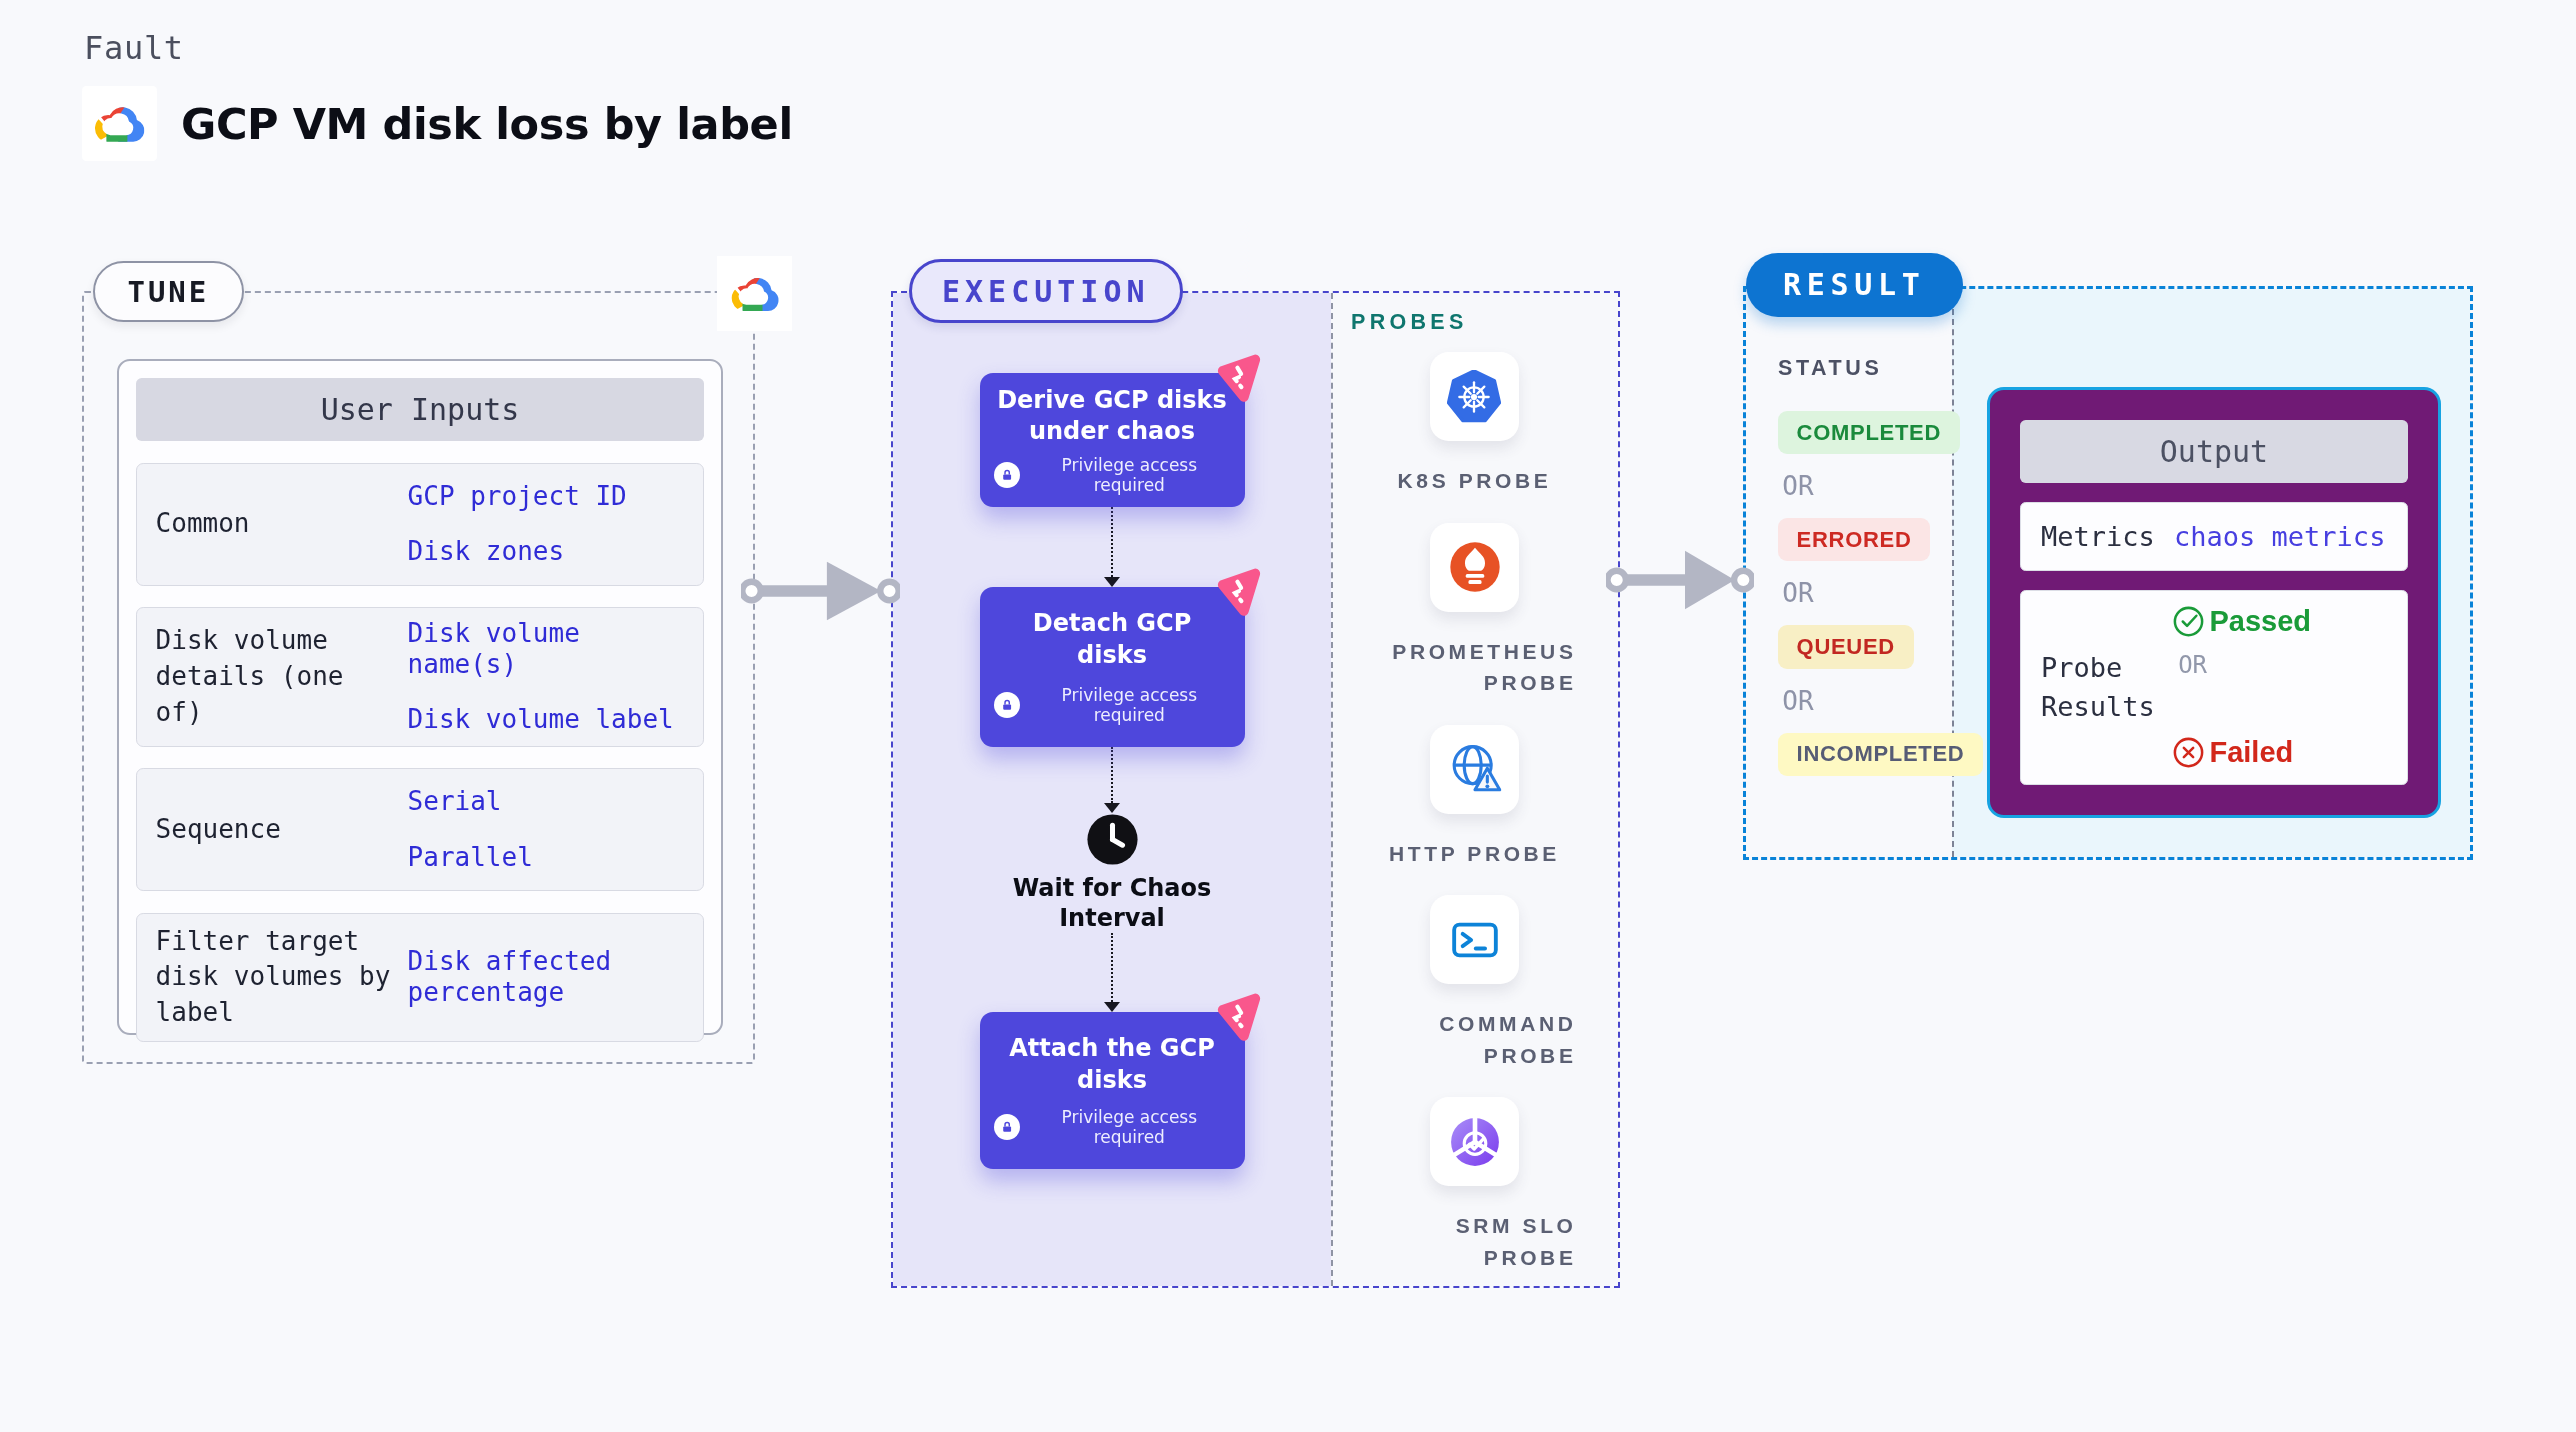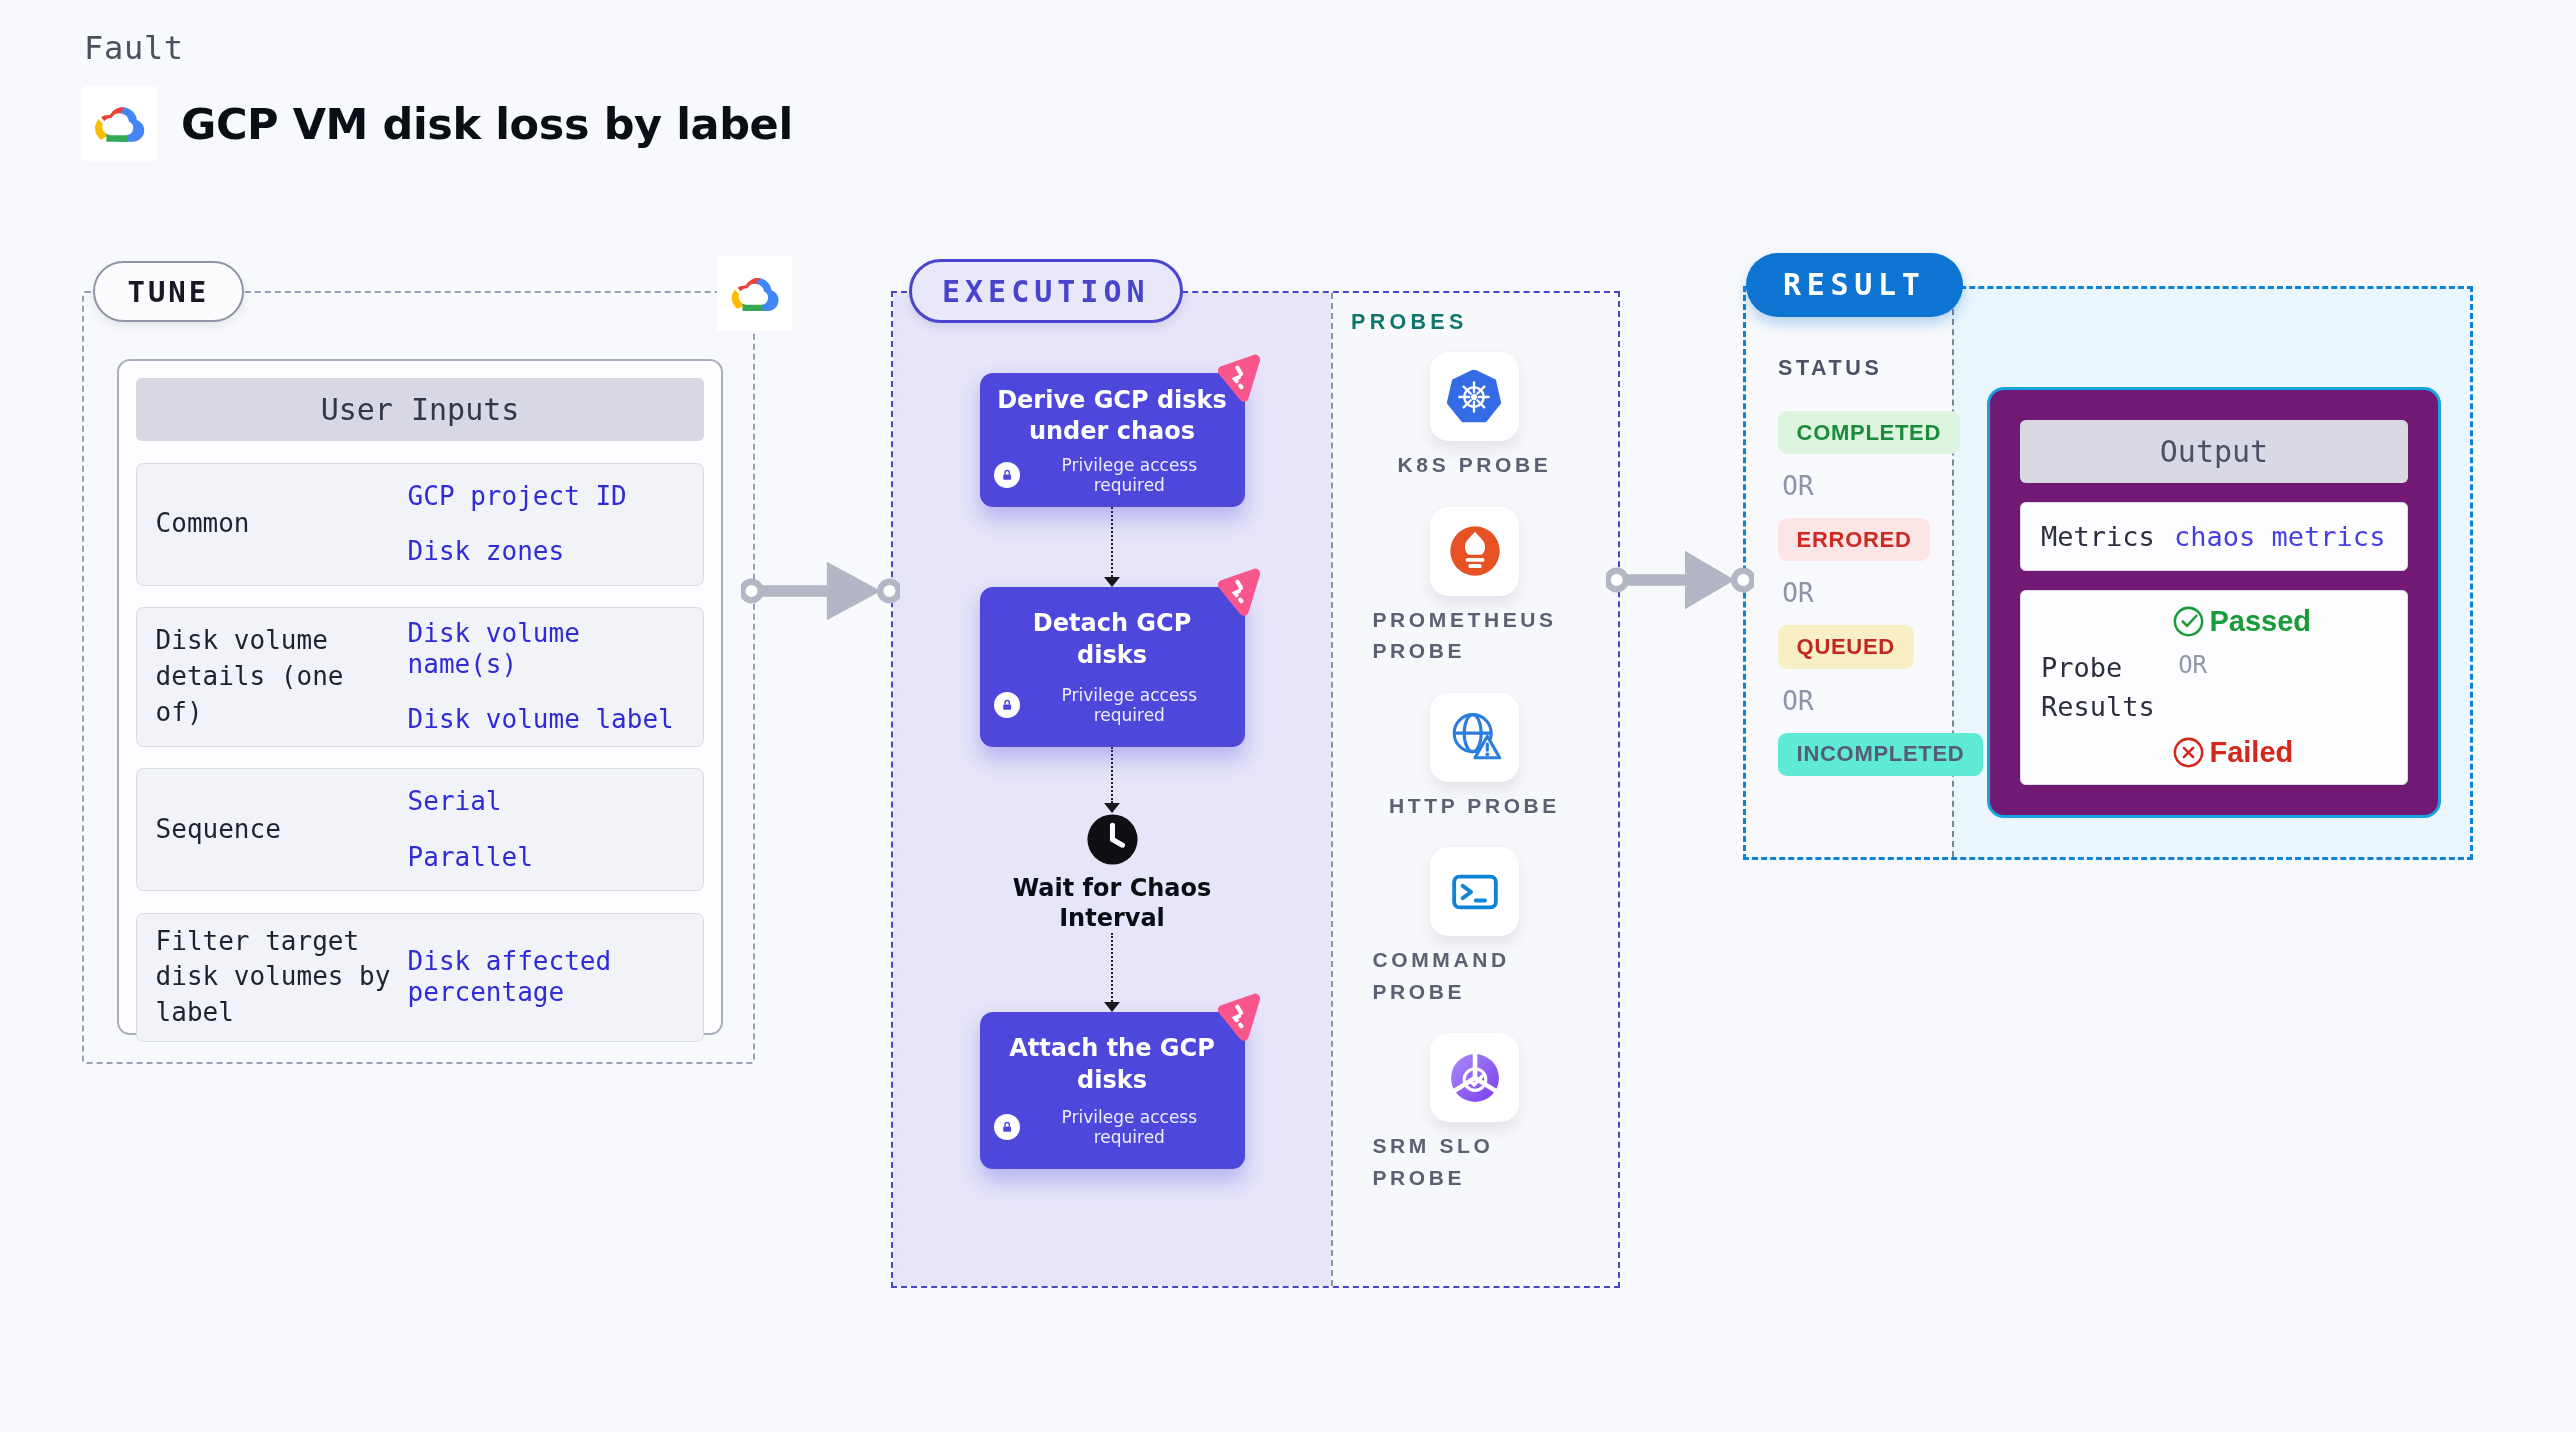--- a/index.html
+++ b/index.html
@@ -67,21 +67,21 @@
     line-height:1.25;font-family:"DejaVu Sans",sans-serif;}
 
   
   .probes-col{position:absolute;left:438px;top:0;right:0;bottom:0;padding-top:17px;z-index:2;}
   .probes-title{margin-left:20px;font-family:"Liberation Sans",sans-serif;font-weight:bold;font-size:21.5px;
     letter-spacing:4.3px;color:#0f766e;}
   .probe-list{margin-top:17px;display:flex;flex-direction:column;align-items:center;}
   .probe-item{display:flex;flex-direction:column;align-items:center;margin-bottom:26px;}
   .probe-card{width:89px;height:89px;background:#fff;border-radius:18.6px;display:flex;align-items:center;justify-content:center;
     box-shadow:0 7.2px 14.3px rgba(60,60,90,.10);}
-  .probe-label{margin-top:8px;max-width:204px;text-align:left;font-family:"Liberation Sans",sans-serif;
+  .probe-label{margin-top:24px;max-width:204px;text-align:right;font-family:"Liberation Sans",sans-serif;
     font-weight:bold;font-size:21px;letter-spacing:3.6px;color:#5b6073;line-height:1.5;}
 
   
   .result-panel{position:absolute;left:1743px;top:286px;width:724px;height:568px;
     border:3.6px dashed #0983d8;}
   .result-bg-right{position:absolute;left:206px;top:0;right:0;bottom:0;background:#eaf6fc;}
   .result-divider{position:absolute;left:206px;top:0;bottom:0;width:0;border-left:2.1px dashed #7d8396;z-index:2;}
   .status-col{position:absolute;left:0;top:0;width:206px;box-sizing:border-box;padding:67px 0 0 32px;z-index:2;}
   .status-title{font-family:"Liberation Sans",sans-serif;font-weight:bold;font-size:21.5px;letter-spacing:3.6px;color:#4c5164;}
   .status-list{margin-top:30px;display:flex;flex-direction:column;align-items:flex-start;gap:17px;}
@@ -382,21 +382,21 @@
 
     <div class="status-col">
       <div class="status-title">STATUS</div>
       <div class="status-list">
         <span class="status-badge" style="background: rgb(221, 244, 222); color: rgb(26, 138, 60);">COMPLETED</span>
         <span class="or">OR</span>
         <span class="status-badge" style="background: rgb(251, 229, 229); color: rgb(205, 42, 35);">ERRORED</span>
         <span class="or">OR</span>
         <span class="status-badge" style="background: rgb(248, 239, 197); color: rgb(194, 40, 34);">QUEUED</span>
         <span class="or">OR</span>
-        <span class="status-badge" style="background: #5eead4; color: rgb(86, 92, 117);">INCOMPLETED</span>
+        <span class="status-badge" style="background: #fef9c3; color: rgb(86, 92, 117);">INCOMPLETED</span>
       </div>
     </div>
 
     <div class="output-card">
       <div class="out-header">Output</div>
 
       <div class="out-row metrics-row">
         <div class="out-label">Metrics</div>
         <div class="out-value">chaos metrics</div>
       </div>

